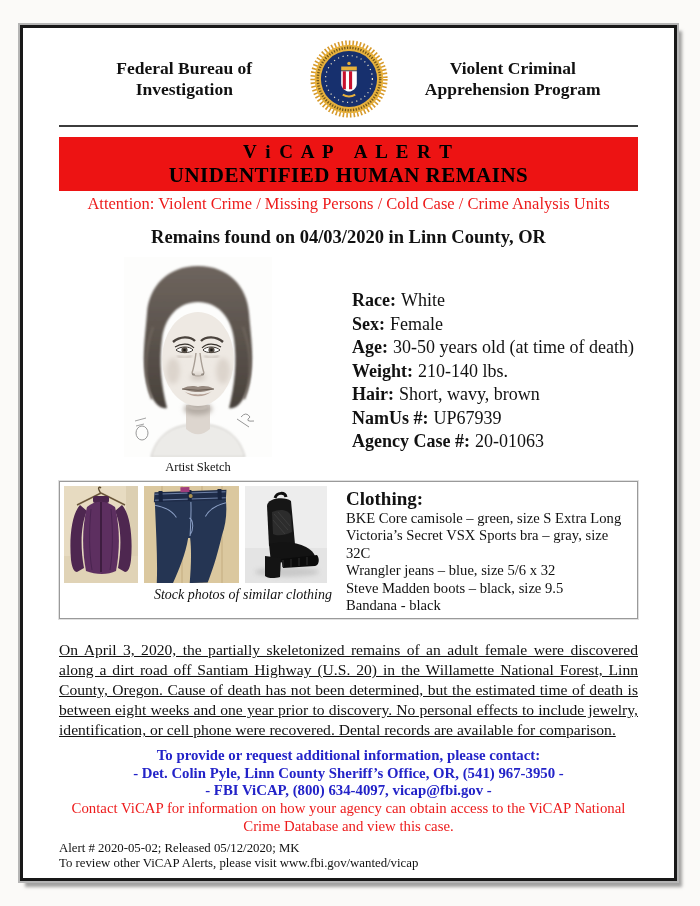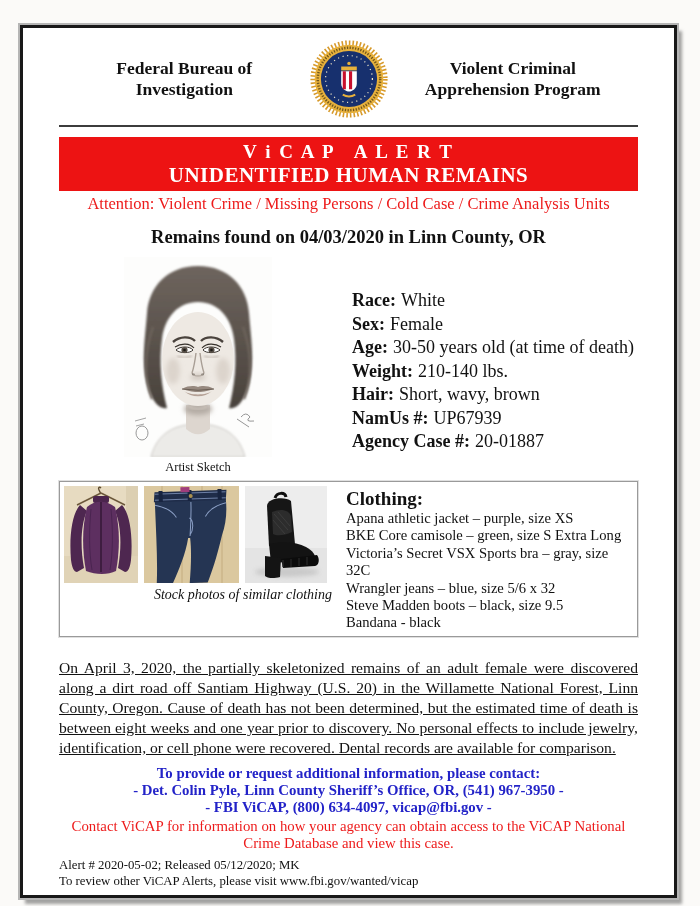--- a/index.html
+++ b/index.html
@@ -23,21 +23,21 @@
     border:3px solid #181818;
     box-shadow:0 0 0 2px #b5b5b5, 5px 6px 3px rgba(90,90,90,.55);
     padding:0 36px 6px 36px;
   }
   
   .header{display:flex;align-items:center;margin-top:10px;height:82px;}
   .header-side{flex:1;text-align:center;font-weight:bold;font-size:17.5px;line-height:21px;}
   .seal{width:78px;height:78px;flex:0 0 78px;}
   .header-rule{border:none;border-top:2px solid #3c3c3c;margin-top:5px;}
   
-  .banner{margin-top:10px;background:var(--banner-red);color:#ffffff;text-align:center;padding:3px 0 4px;}
+  .banner{margin-top:10px;background:var(--banner-red);color:#000000;text-align:center;padding:3px 0 4px;}
   .banner-line1{font-size:19px;font-weight:bold;letter-spacing:2px;white-space:pre;line-height:23px;}
   .banner-line2{font-size:21px;font-weight:bold;letter-spacing:.5px;line-height:24px;}
   .attention{color:var(--text-red);text-align:center;font-size:16.5px;margin-top:3px;line-height:20px;}
   .found{text-align:center;font-weight:bold;font-size:18.5px;margin-top:12px;line-height:23px;}
   
   .subject-row{display:flex;margin-top:8px;}
   .sketch-col{margin-left:65px;width:148px;text-align:center;}
   .sketch{width:148px;height:200px;display:block;}
   .sketch-caption{font-size:12.5px;margin-top:3px;line-height:15px;}
   .details{margin-left:80px;margin-top:32px;font-size:18px;line-height:23.5px;}
@@ -155,21 +155,21 @@
         <div class="detail-line"><span class="lbl">Sex:</span><span>Female</span></div>
 
         <div class="detail-line"><span class="lbl">Age:</span><span>30-50 years old (at time of death)</span></div>
 
         <div class="detail-line"><span class="lbl">Weight:</span><span>210-140 lbs.</span></div>
 
         <div class="detail-line"><span class="lbl">Hair:</span><span>Short, wavy, brown</span></div>
 
         <div class="detail-line"><span class="lbl">NamUs #:</span><span>UP67939</span></div>
 
-        <div class="detail-line"><span class="lbl">Agency Case #:</span><span>20-01887</span></div>
+        <div class="detail-line"><span class="lbl">Agency Case #:</span><span>20-01063</span></div>
       </div>
   </div>
 
   <div class="clothing-box">
     <div class="photos-col">
       <div class="photos">
         <svg class="photo" viewBox="0 0 74 97" width="74" height="97" aria-hidden="true">
           <rect width="74" height="97" fill="#e7dbc1"></rect>
           <rect x="62" width="12" height="97" fill="#dccfb2"></rect>
           <rect y="70" width="74" height="27" fill="#e0d3b6"></rect>
@@ -211,21 +211,20 @@
           <path d="M38 74 l0 7 M46 73 l0 8 M54 72 l0 8 M62 71 l0 8" stroke="#2a2a2a" stroke-width="1.2"></path>
           <path d="M20 70 L36 72 L35 91 C28 93 22 92 20 90 Z" fill="#141414"></path>
         </svg>
       </div>
       <div class="photos-caption">Stock photos of similar clothing</div>
     </div>
     <div class="clothing-text">
       <div class="clothing-title">Clothing:</div>
       <div>
 
-          <div class="clothing-item">Apana athletic jacket – purple, size XS</div>
 
           <div class="clothing-item">BKE Core camisole – green, size S Extra Long</div>
 
           <div class="clothing-item">Victoria’s Secret VSX Sports bra – gray, size 32C</div>
 
           <div class="clothing-item">Wrangler jeans – blue, size 5/6 x 32</div>
 
           <div class="clothing-item">Steve Madden boots – black, size 9.5</div>
 
           <div class="clothing-item">Bandana - black</div>

